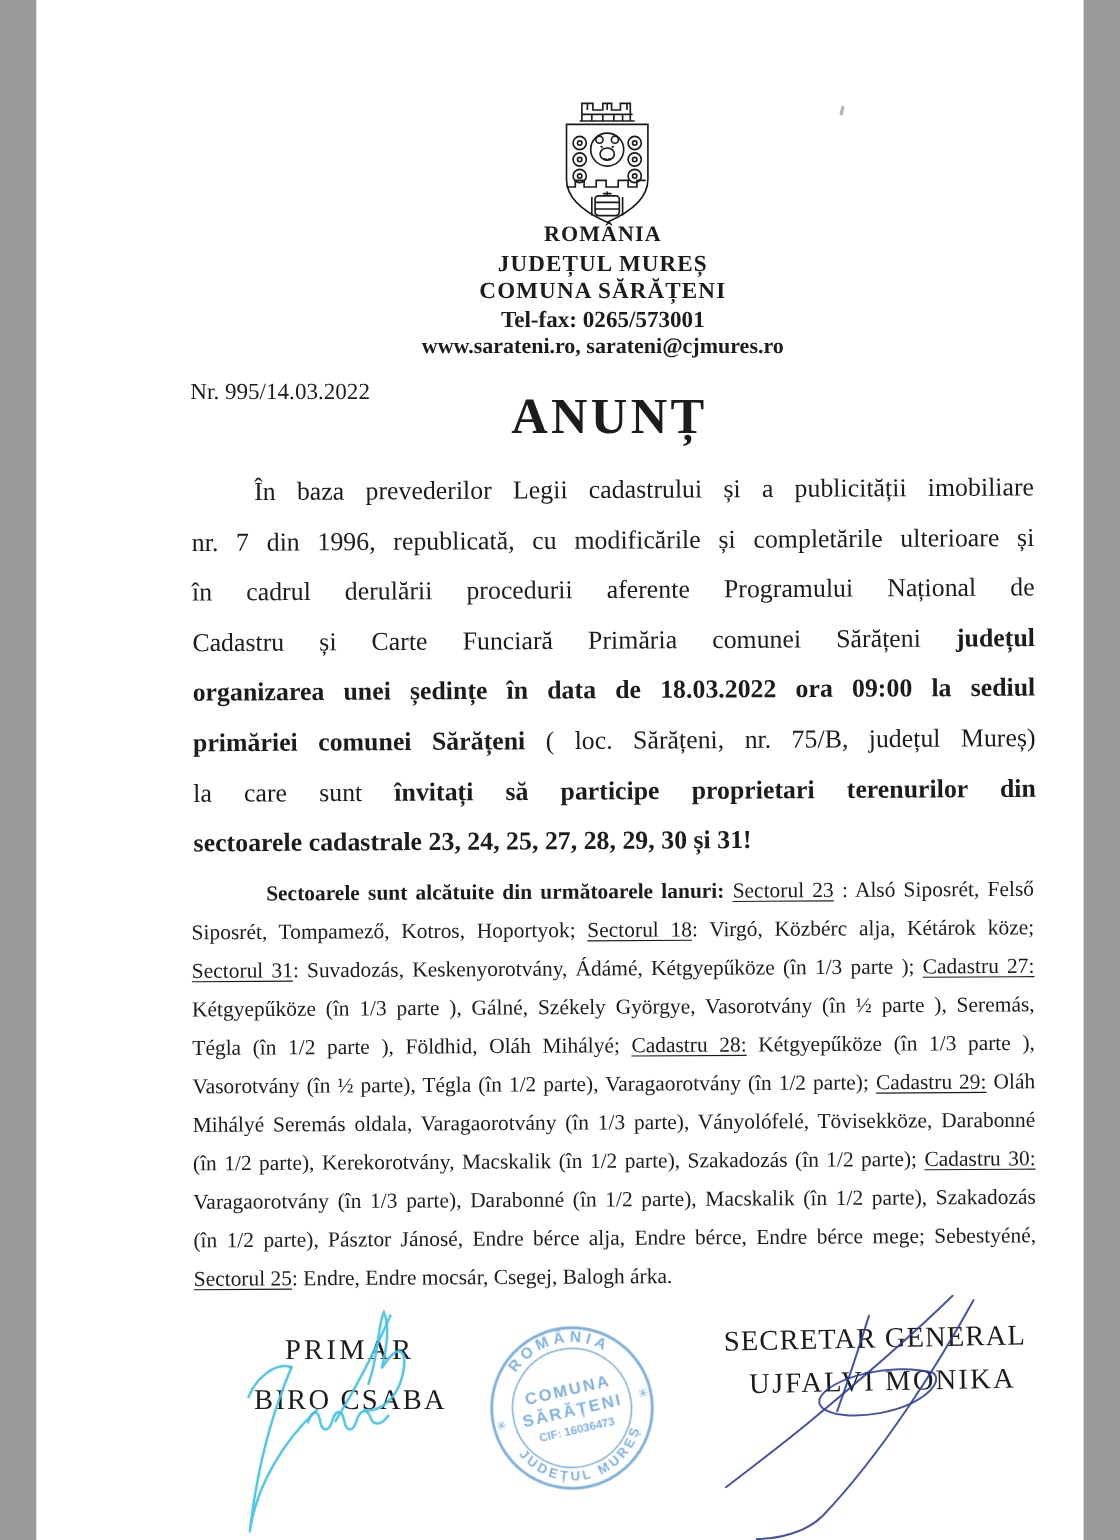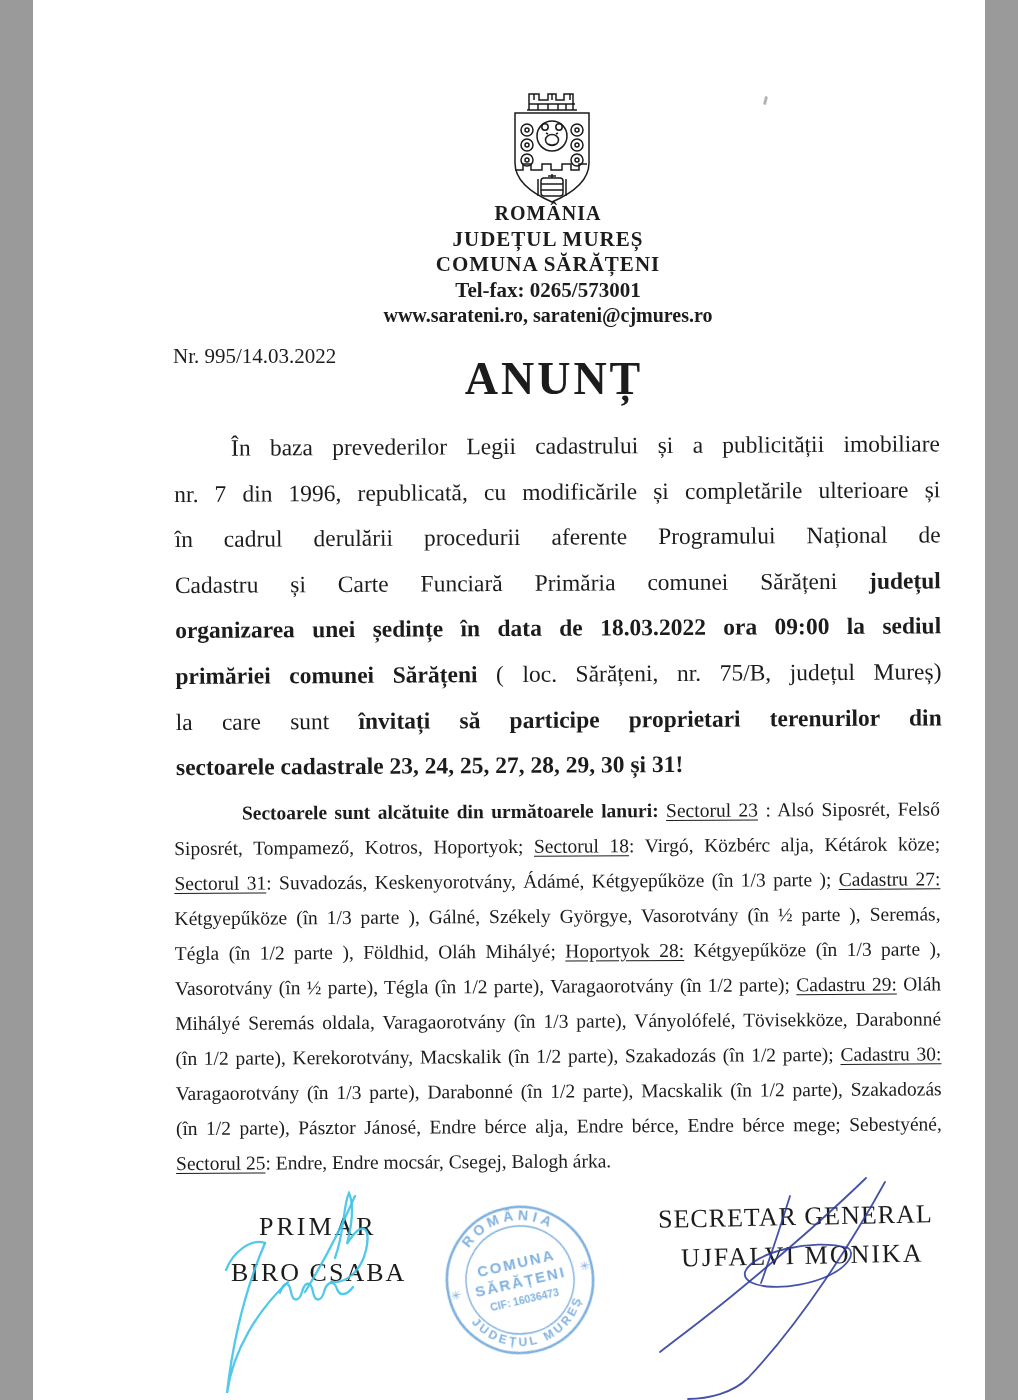--- a/index.html
+++ b/index.html
@@ -120,21 +120,21 @@
       <div class="tline"><span class="b">organizarea unei ședințe în data de 18.03.2022 ora 09:00 la sediul</span></div>
       <div class="tline"><span class="b">primăriei comunei Sărățeni</span><span> ( loc. Sărățeni, nr. 75/B, județul Mureș)</span></div>
       <div class="tline"><span>la care sunt </span><span class="b">învitați să participe proprietari terenurilor din</span></div>
       <div class="tline last"><span class="b">sectoarele cadastrale 23, 24, 25, 27, 28, 29, 30 și 31!</span></div>
     </div>
   <div class="para para-sectors">
       <div class="tline first"><span class="b">Sectoarele sunt alcătuite din următoarele lanuri:</span><span> </span><span class="u">Sectorul 23</span><span> : Alsó Siposrét, Felső</span></div>
       <div class="tline"><span>Siposrét, Tompamező, Kotros, Hoportyok; </span><span class="u">Sectorul 18</span><span>: Virgó, Közbérc alja, Kétárok köze;</span></div>
       <div class="tline"><span class="u">Sectorul 31</span><span>: Suvadozás, Keskenyorotvány, Ádámé, Kétgyepűköze (în 1/3 parte ); </span><span class="u">Cadastru 27:</span></div>
       <div class="tline"><span>Kétgyepűköze (în 1/3 parte ), Gálné, Székely Györgye, Vasorotvány (în ½ parte ), Seremás,</span></div>
-      <div class="tline"><span>Tégla (în 1/2 parte ), Földhid, Oláh Mihályé; </span><span class="u">Hoportyok 28:</span><span> Kétgyepűköze (în 1/3 parte ),</span></div>
+      <div class="tline"><span>Tégla (în 1/2 parte ), Földhid, Oláh Mihályé; </span><span class="u">Cadastru 28:</span><span> Kétgyepűköze (în 1/3 parte ),</span></div>
       <div class="tline"><span>Vasorotvány (în ½ parte), Tégla (în 1/2 parte), Varagaorotvány (în 1/2 parte); </span><span class="u">Cadastru 29:</span><span> Oláh</span></div>
       <div class="tline"><span>Mihályé Seremás oldala, Varagaorotvány (în 1/3 parte), Ványolófelé, Tövisekköze, Darabonné</span></div>
       <div class="tline"><span>(în 1/2 parte), Kerekorotvány, Macskalik (în 1/2 parte), Szakadozás (în 1/2 parte); </span><span class="u">Cadastru 30:</span></div>
       <div class="tline"><span>Varagaorotvány (în 1/3 parte), Darabonné (în 1/2 parte), Macskalik (în 1/2 parte), Szakadozás</span></div>
       <div class="tline"><span>(în 1/2 parte), Pásztor Jánosé, Endre bérce alja, Endre bérce, Endre bérce mege; Sebestyéné,</span></div>
       <div class="tline last"><span class="u">Sectorul 25</span><span>: Endre, Endre mocsár, Csegej, Balogh árka.</span></div>
     </div>
 
   <div class="sig-label sig-left-role">PRIMAR</div>
   <div class="sig-label sig-left-name">BIRO CSABA</div>

